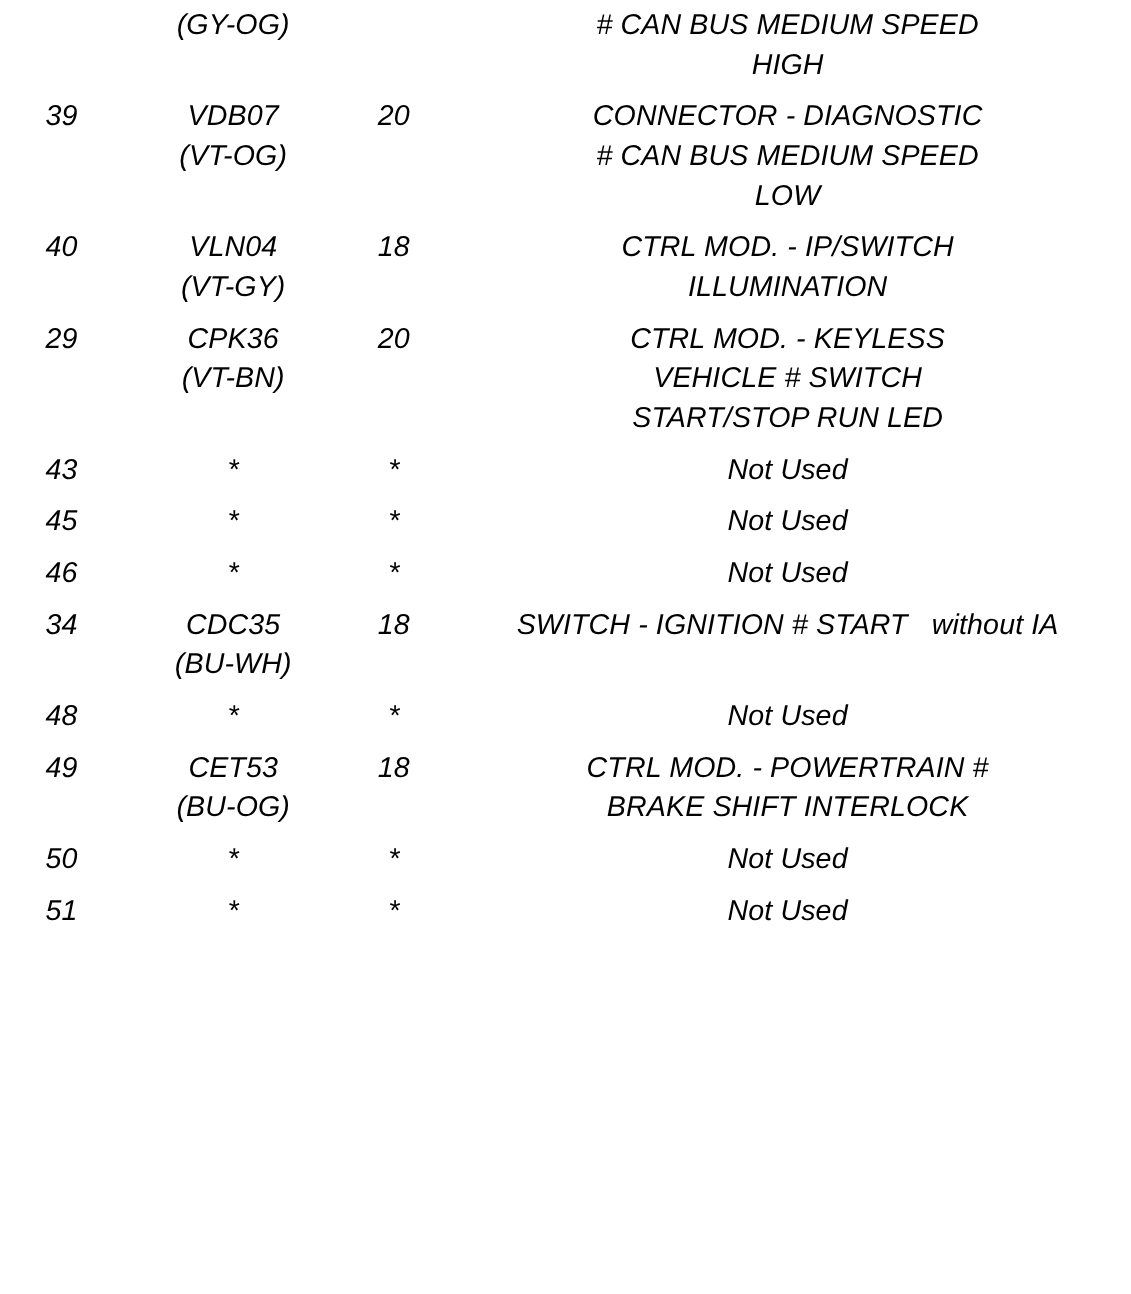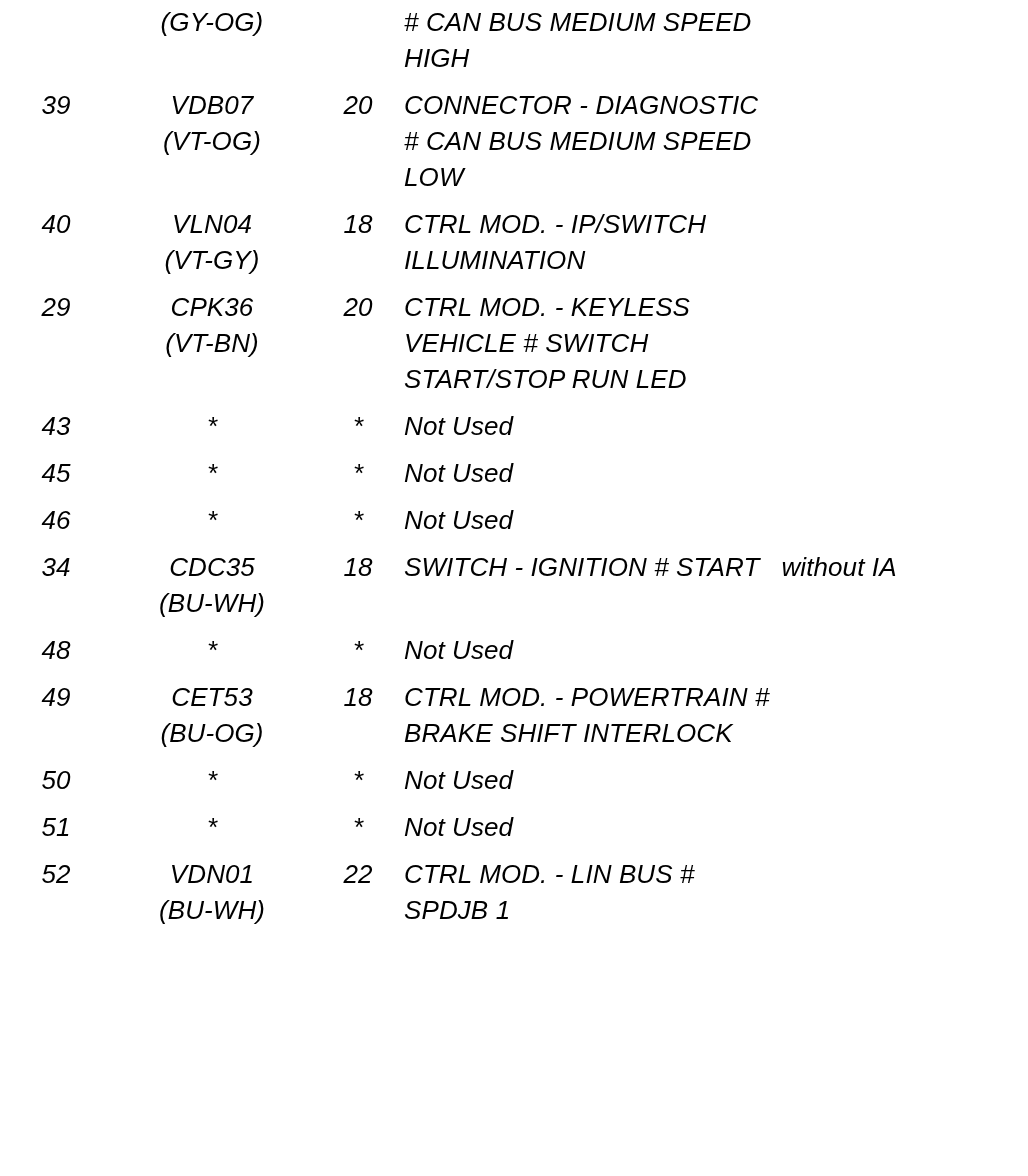--- a/index.html
+++ b/index.html
@@ -54,20 +54,21 @@
   }
   tr.row-block > td {
     padding-bottom: 11px;
   }
   tr.row-tight > td {
     padding-bottom: 11px;
   }
   .line {
     display: block;
     white-space: pre;
+    text-align: center;
   }
   .color-code {
     display: block;
   }
   .star {
     display: block;
     font-size: 26px;
     line-height: 36px;
   }
 </style>
@@ -266,32 +267,16 @@
           <span class="star">*</span>
         </td>
         <td class="col-gauge">
           <span class="star">*</span>
         </td>
         <td class="col-desc">
           <span class="line">Not Used</span>
         </td>
       </tr>
 
-      <tr class="row-block">
-        <td class="col-cav">
-          <span class="line">52</span>
-        </td>
-        <td class="col-circuit">
-          <span class="line">VDN01</span>
-          <span class="color-code">(BU-WH)</span>
-        </td>
-        <td class="col-gauge">
-          <span class="line">22</span>
-        </td>
-        <td class="col-desc">
-          <span class="line">CTRL MOD. - LIN BUS #</span>
-          <span class="line">SPDJB 1</span>
-        </td>
-      </tr>
 
     </tbody>
   </table>
 </div>
 
 </body></html>

